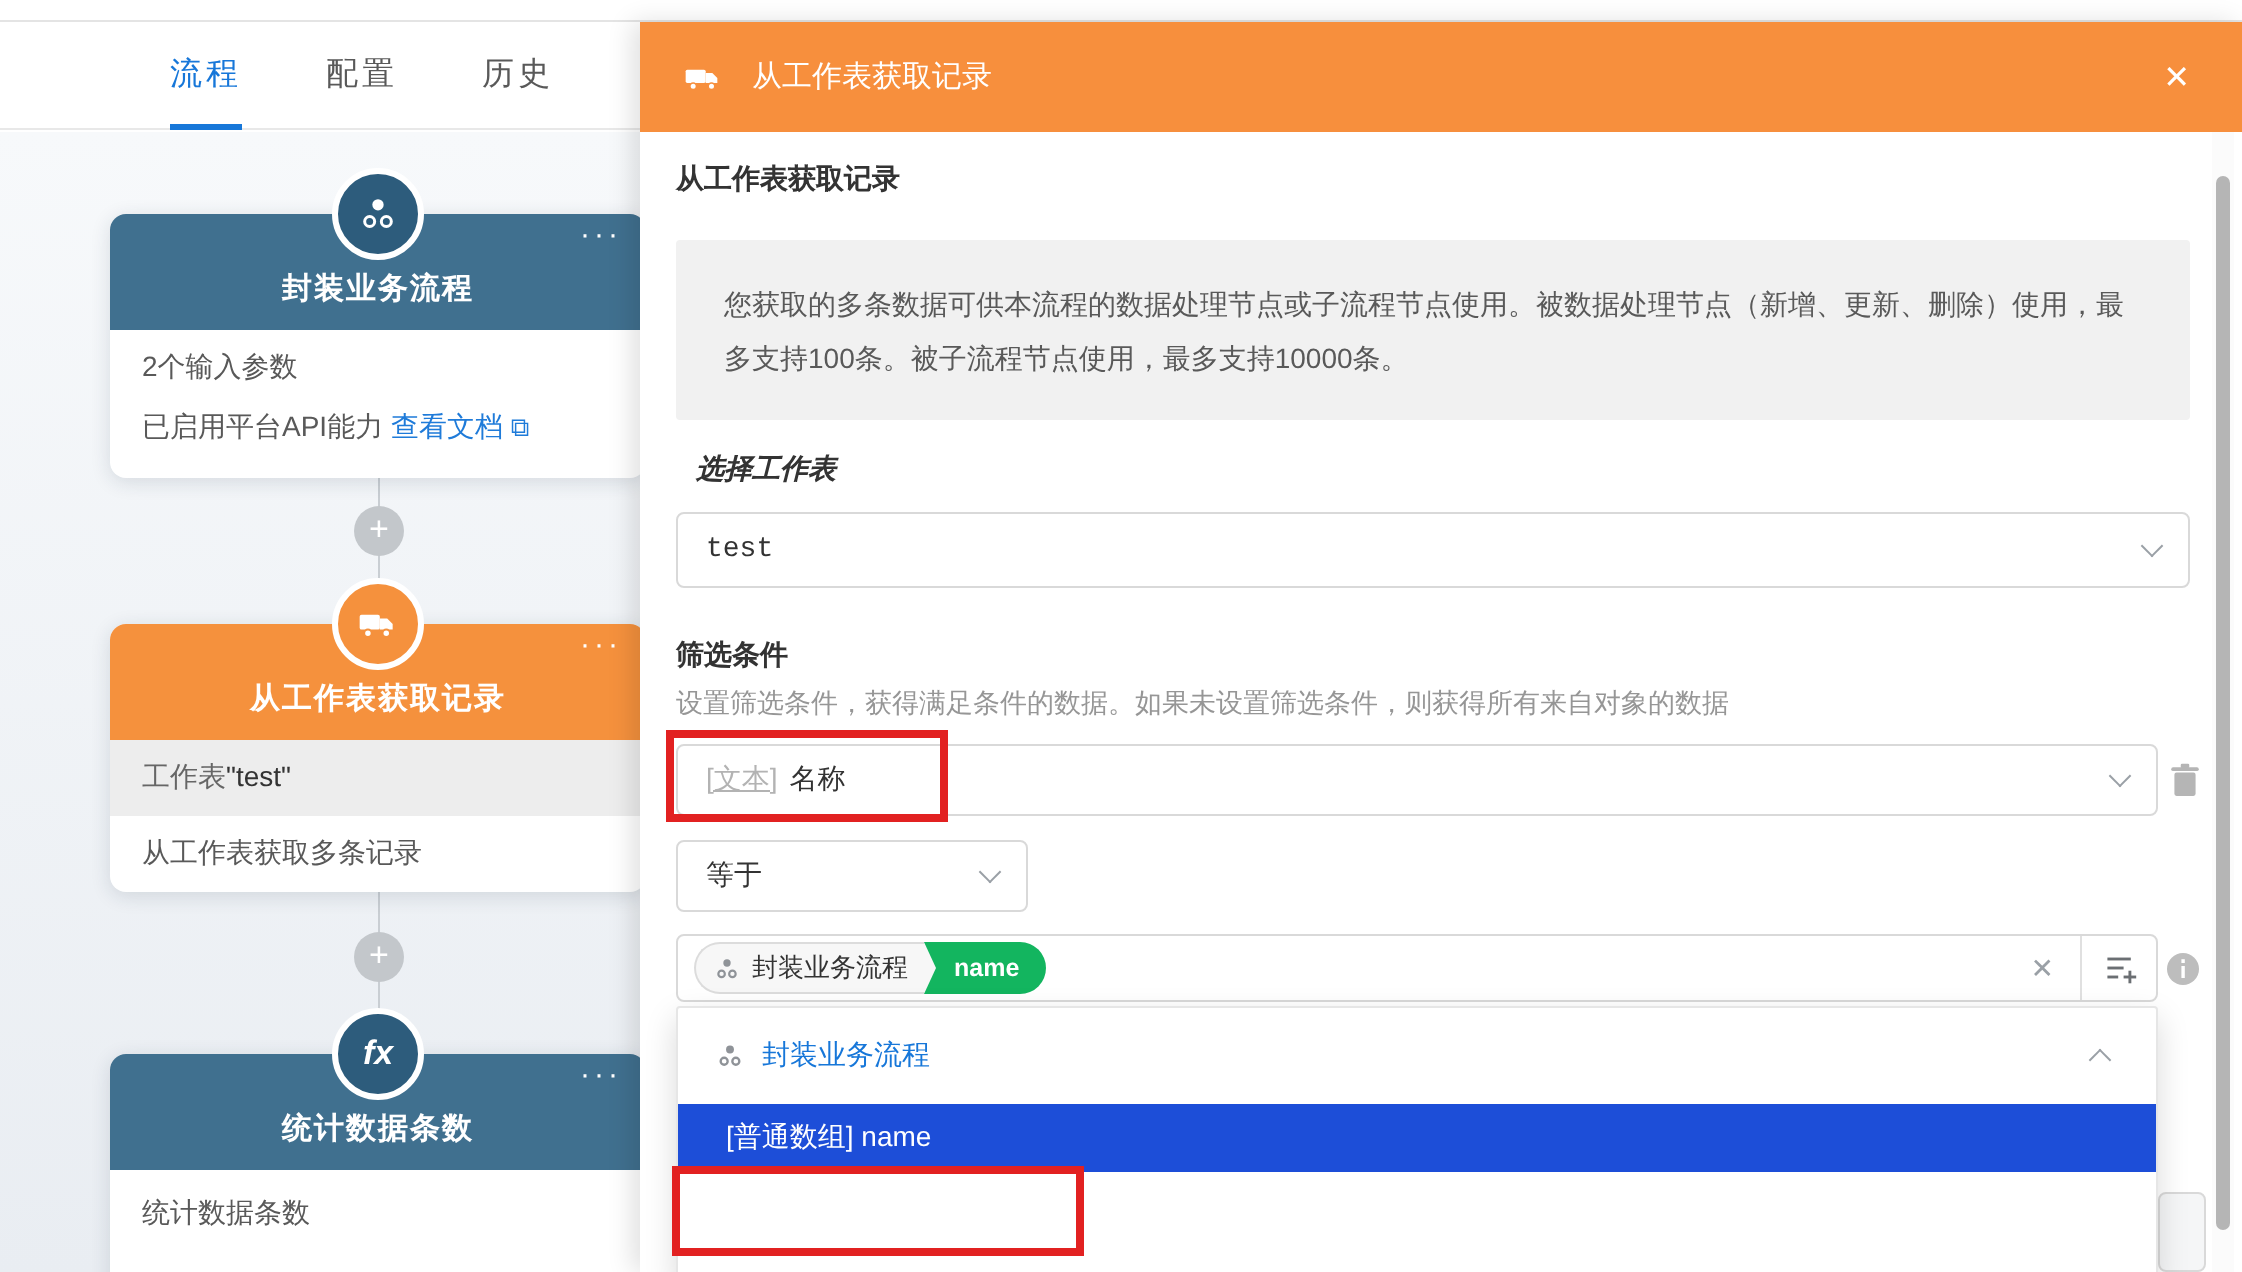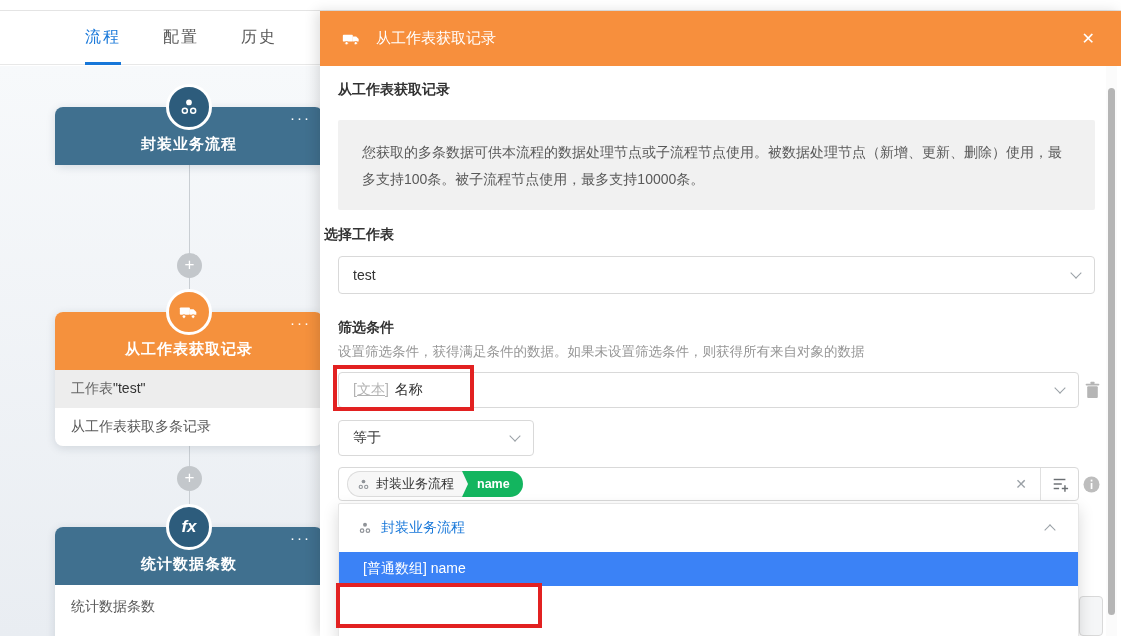--- a/index.html
+++ b/index.html
@@ -51,21 +51,21 @@
 
   .d-abs { position:absolute; }
   .sec-title { font-size:14px; font-weight:bold; color:#333; }
   .info-box { left:18px; top:109px; width:757px; height:90px; background:#f1f1f1; border-radius:2px;
               padding:19px 24px; font-size:14px; color:#595959; line-height:27px; }
   .fld-label { font-size:14px; font-weight:bold; color:#333; }
   .fld-desc { font-size:13.5px; color:#969696; }
 
   .sel { background:#fff; border:1px solid #d9d9d9; border-radius:4px; display:flex; align-items:center;
          padding:0 14px; font-size:14px; color:#333; cursor:pointer; }
-  .sel .grow { flex:1; }
+  .sel .grow { flex:1;font-family:Liberation Mono, monospace; }
   .chev { display:inline-block; width:8px; height:8px; border-right:1.5px solid #9aa0a6;
           border-bottom:1.5px solid #9aa0a6; transform:rotate(45deg); margin-top:-4px; }
   .chev.up { transform:rotate(-135deg); margin-top:4px; }
   .type-dim { color:#b3b3b3; margin-right:6px;text-decoration:underline; }
 
   .trash-btn, .info-ico { cursor:pointer; }
 
   
   .val-input { left:18px; top:456px; width:741px; height:34px; border:1px solid #d9d9d9; border-radius:4px;
                display:flex; align-items:center; background:#fff; }
@@ -83,21 +83,21 @@
                 justify-content:center; cursor:pointer; }
 
   
   .dropdown { left:18px; top:492px; width:741px; height:137px; background:#fff;
               border:1px solid #e6e6e6; border-radius:2px; box-shadow:0 6px 16px rgba(0,0,0,.15); z-index:5; }
   .dd-search { height:40px; border-bottom:1px solid #efefef; display:flex; align-items:center; padding:0 15px; gap:9px; }
   .dd-search input { border:none; outline:none; font-size:14px; color:#333; flex:1; font-family:inherit; }
   .dd-search input::placeholder { color:#bdbdbd; }
   .dd-group { height:48px; display:flex; align-items:center; padding:0 24px 0 19px; gap:9px; cursor:pointer; }
   .dd-group-label { color:#1777d9; font-size:14px; flex:1; }
-  .dd-option { height:34px; background:#3b82f6; color:#fff; font-size:14px; display:flex; align-items:center;
+  .dd-option { height:34px; background:#1d4ed8; color:#fff; font-size:14px; display:flex; align-items:center;
                padding-left:24px; cursor:pointer; }
 
   .hidden-field-corner { left:759px; top:585px; width:24px; height:40px; background:#f5f6f7;
                          border:1px solid #d9d9d9; border-radius:4px; z-index:1; }
 
   
   .sb-track { position:absolute; left:1106px; top:66px; width:11px; height:570px; background:#fbfbfb; z-index:8; }
   .sb-thumb { position:absolute; left:1108px; top:88px; width:7px; height:527px; background:#b5b5b5;
               border-radius:4px; z-index:9; cursor:pointer; }
 
@@ -128,20 +128,28 @@
       <div class="node-header slate">
         <div class="node-icon-wrap slate">
           <svg width="20" height="20" viewBox="0 0 24 24">
             <circle cx="12" cy="6.5" r="3.4" fill="#fff"></circle>
             <circle cx="7" cy="16.5" r="3" fill="none" stroke="#fff" stroke-width="1.8"></circle>
             <circle cx="17" cy="16.5" r="3" fill="none" stroke="#fff" stroke-width="1.8"></circle>
           </svg>
         </div>
         <span class="node-title">封装业务流程</span>
         <span class="node-more">···</span>
+      </div>
+      <div class="node-body">
+        <div class="nrow" style="padding-bottom:4px;">2个输入参数</div>
+        <div class="nrow" style="padding-top:8px;padding-bottom:16px;">
+          <span>已启用平台API能力</span>
+          <span class="doc-link">查看文档</span>
+          <span class="ext-ico">⧉</span>
+        </div>
       </div>
     </div>
 
     <div class="plusbtn" style="top:187px;">+</div>
 
     <div class="node" style="top:246px;">
       <div class="node-header orange">
         <div class="node-icon-wrap orange">
           <svg width="22" height="22" viewBox="0 0 24 24">
             <rect x="2" y="7" width="11" height="8" rx="1" fill="#fff"></rect>
@@ -188,21 +196,21 @@
         </svg>
       </span>
       <span class="drawer-title">从工作表获取记录</span>
       <span class="drawer-close">✕</span>
     </div>
 
     <div class="d-abs sec-title" style="left:18px; top:70px;">从工作表获取记录</div>
 
     <div class="d-abs info-box">您获取的多条数据可供本流程的数据处理节点或子流程节点使用。被数据处理节点（新增、更新、删除）使用，最多支持100条。被子流程节点使用，最多支持10000条。</div>
 
-    <div class="d-abs fld-label" style="left:4px; top:215px;">选择工作表</div>
+    <div class="d-abs fld-label" style="left:28px; top:215px;font-style:italic;">选择工作表</div>
     <div class="d-abs sel" style="left:18px; top:245px; width:757px; height:38px;">
       <span class="grow">test</span>
       <span class="chev"></span>
     </div>
 
     <div class="d-abs fld-label" style="left:18px; top:308px;">筛选条件</div>
     <div class="d-abs fld-desc" style="left:18px; top:332px;">设置筛选条件，获得满足条件的数据。如果未设置筛选条件，则获得所有来自对象的数据</div>
 
     <div class="d-abs sel" style="left:18px; top:361px; width:741px; height:36px;">
       <span class="type-dim">[文本]</span>
@@ -210,21 +218,21 @@
       <span class="chev"></span>
     </div>
     <span class="d-abs trash-btn" style="left:764px; top:370px;">
       <svg width="17" height="18" viewBox="0 0 16 17">
         <rect x="3" y="5" width="10" height="11" rx="1" fill="#b5b5b5"></rect>
         <rect x="1.5" y="2.5" width="13" height="1.8" rx="0.9" fill="#b5b5b5"></rect>
         <rect x="6" y="0.8" width="4" height="2" rx="0.6" fill="#b5b5b5"></rect>
       </svg>
     </span>
 
-    <div class="d-abs sel" style="left:18px; top:409px; width:196px; height:36px;">
+    <div class="d-abs sel" style="left:18px; top:409px; width:176px; height:36px;">
       <span class="grow">等于</span>
       <span class="chev"></span>
     </div>
 
     <div class="d-abs val-input">
       <div class="tagwrap">
         <span class="tag-src">
           <svg width="13" height="13" viewBox="0 0 24 24">
             <circle cx="12" cy="6.5" r="3.4" fill="#8f9398"></circle>
             <circle cx="7" cy="16.5" r="3" fill="none" stroke="#8f9398" stroke-width="2"></circle>

